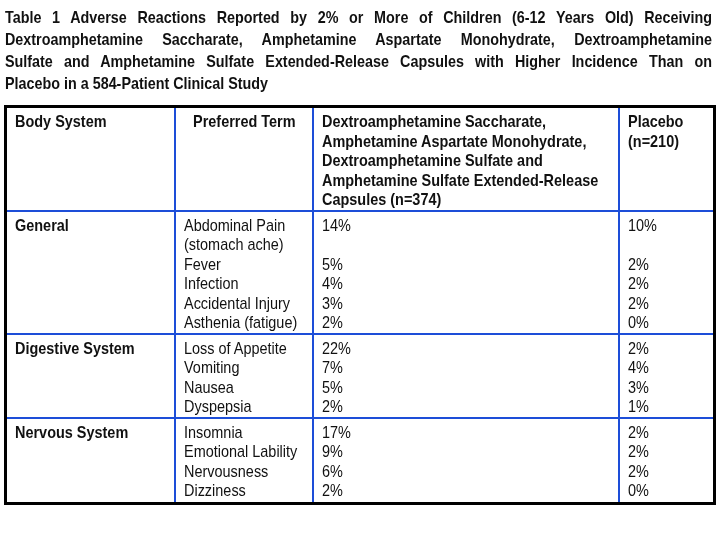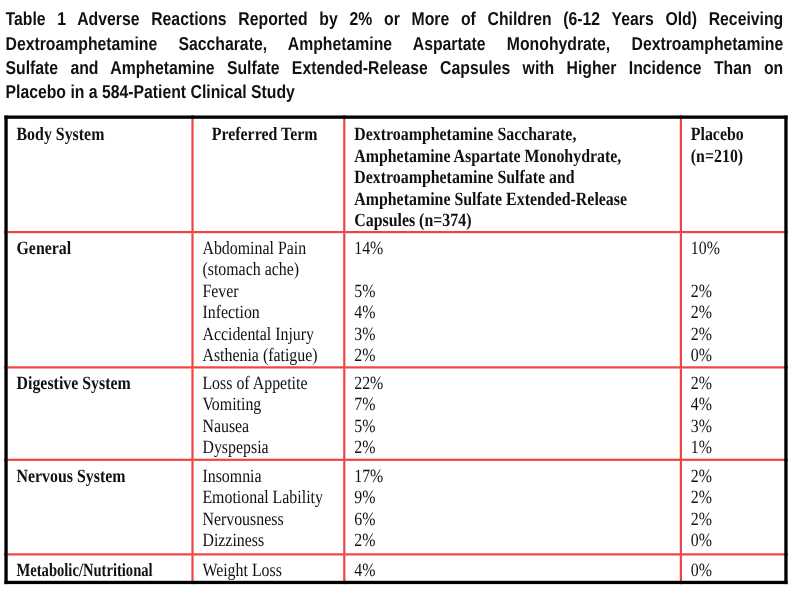--- a/index.html
+++ b/index.html
@@ -47,28 +47,27 @@
   table.adv {
     position: absolute;
     top: 105px;
     left: 4px;
     width: 709px;
     border-collapse: collapse;
     table-layout: fixed;
     border: 3px solid #000000;
   }
   table.adv th, table.adv td {
-    border: 2px solid #ef4444;
+    border: 2px solid #1d4ed8;
     vertical-align: top;
     text-align: left;
     padding: 4px 8px 0 8px;
     font-size: 17px;
     font-weight: normal;
     overflow: hidden;
-    font-family: Liberation Serif, serif;
   }
   
   .line {
     white-space: nowrap;
     transform: scaleX(0.85);
     transform-origin: 0 0;
     line-height: 19.5px;
     min-height: 19.5px;
   }
   .line.narrow { transform: scaleX(0.78); }
@@ -199,30 +198,16 @@
         <div class="line">2%</div>
       </td>
       <td>
         <div class="line">2%</div>
         <div class="line">2%</div>
         <div class="line">2%</div>
         <div class="line">0%</div>
       </td>
     </tr>
 
-    <tr class="row3">
-      <td>
-        <div class="line b narrow">Metabolic/Nutritional</div>
-      </td>
-      <td>
-        <div class="line">Weight Loss</div>
-      </td>
-      <td>
-        <div class="line">4%</div>
-      </td>
-      <td>
-        <div class="line">0%</div>
-      </td>
-    </tr>
   </tbody>
     </table>
 
 </div>
 
 </body></html>

